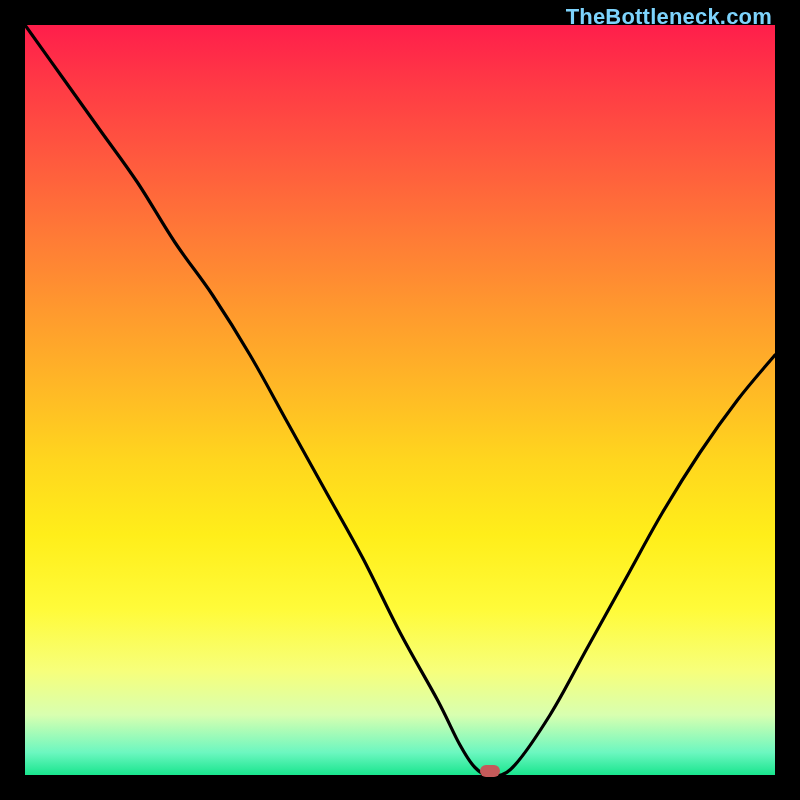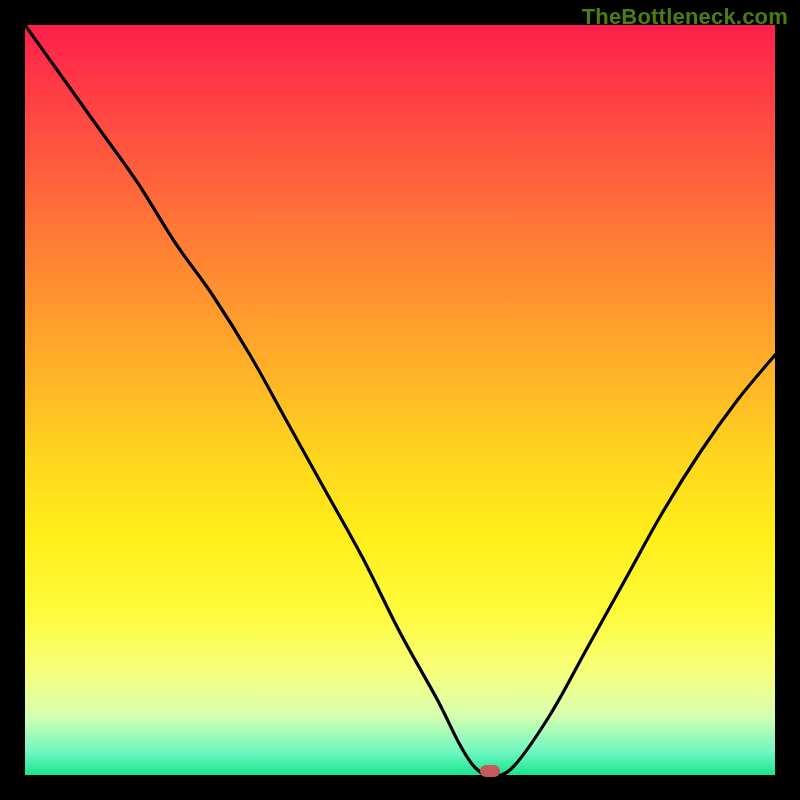--- a/index.html
+++ b/index.html
@@ -13,22 +13,22 @@
   }
   .frame {
     position: relative;
     width: 800px;
     height: 800px;
     background: #000;
   }
   .watermark {
     position: absolute;
     top: 4px;
-    right: 12px;
-    color: #4d7c0f;
+    right: 28px;
+    color: #7dd3fc;
     font-size: 22px;
     font-weight: 600;
     letter-spacing: 0.2px;
     z-index: 20;
   }
   .plot {
     position: absolute;
     left: 25px;
     top: 25px;
     width: 750px;

